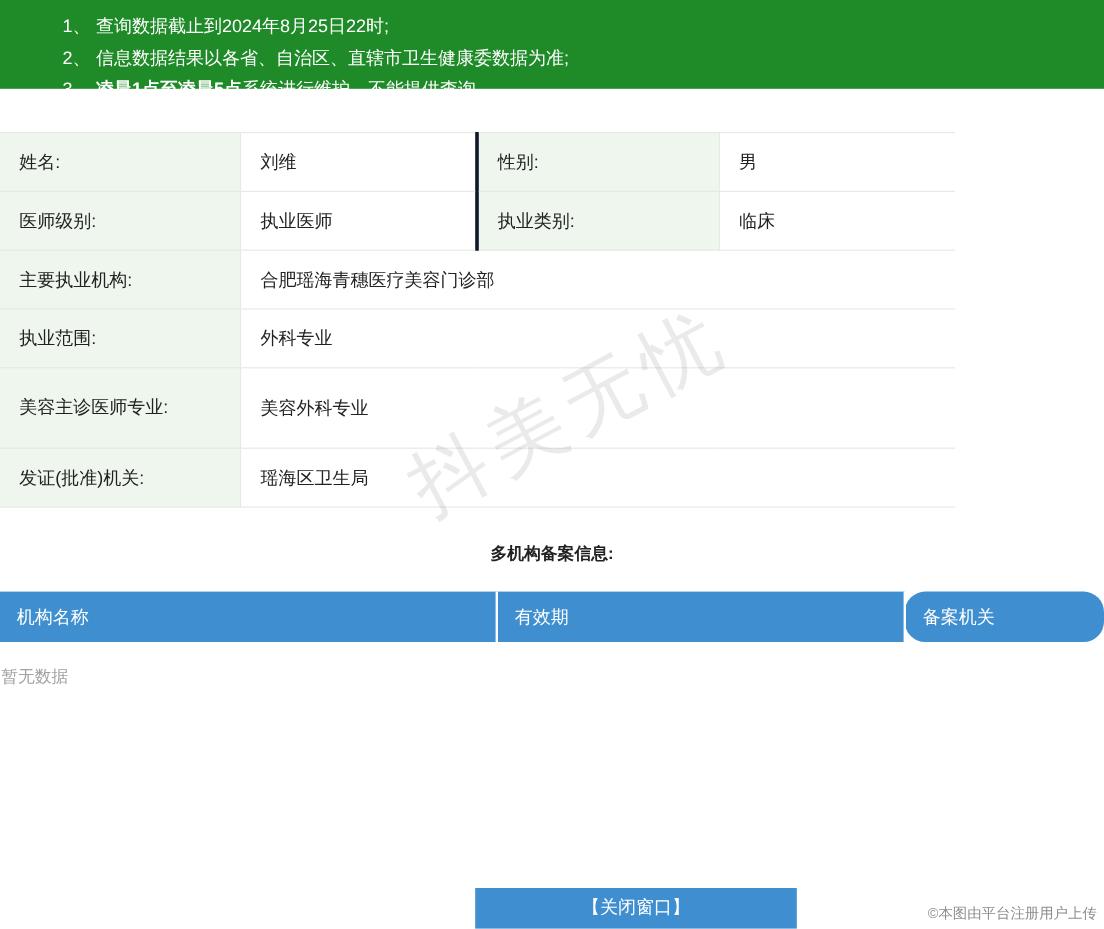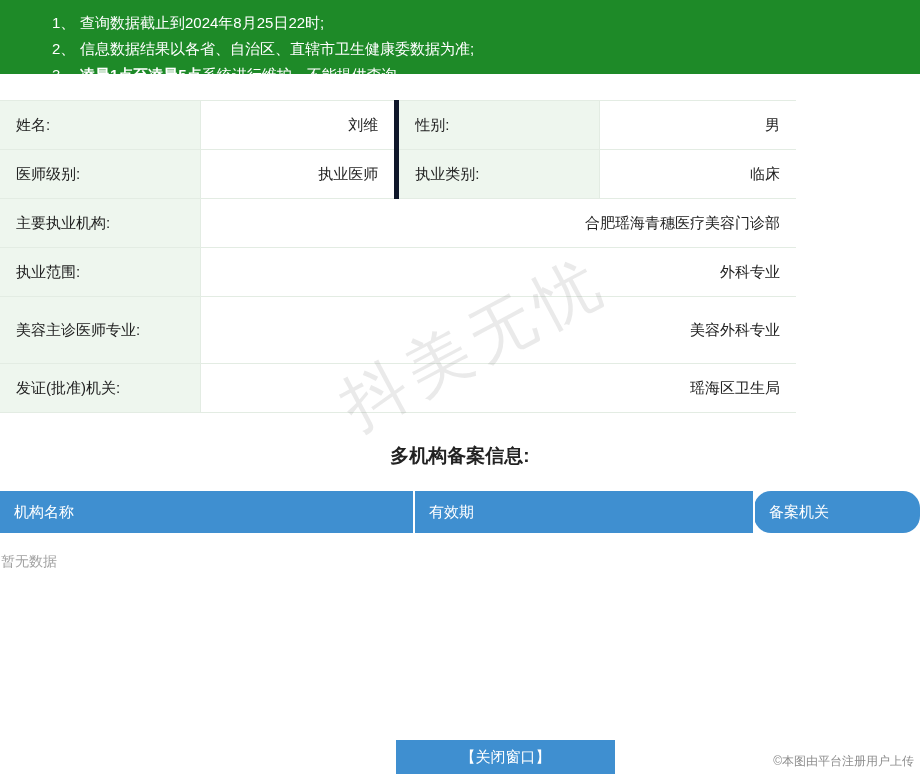--- a/index.html
+++ b/index.html
@@ -43,58 +43,57 @@
   }
   .notice .bold-seg {
     font-weight: bold;
   }
 
   
   .info-table {
     width: 796px;
     border-collapse: collapse;
     table-layout: fixed;
-    margin-top: 26px;
+    margin-top: 36px;
     font-size: 15px;
   }
   .info-table td {
     border: 1px solid #e3ece3;
     border-left: none;
     border-right: none;
     padding: 0 16px;
     height: 48px;
     vertical-align: middle;
     color: #222;
   }
   .info-table td.label {
     background: #eef6ee;
     width: 168px;
     border-right: 1px solid #e3ece3;
   }
   .info-table td.value {
     background: #ffffff;
-    text-align: right;
   }
   .info-table td.label.second {
     width: 168px;
-    border-left: 5px solid #0f172a;
+    border-left: 3px solid #0f172a;
   }
   .info-table tr.tall td {
     height: 66px;
   }
   .info-table td.label .lbl-wrap {
     display: block;
     line-height: 22px;
   }
 
   
   .section-title {
     text-align: center;
     font-weight: bold;
-    font-size: 19px;
+    font-size: 14px;
     margin: 30px 0 22px 0;
     color: #222;
   }
 
   
   .filing-table {
     width: 920px;
     border-collapse: collapse;
     table-layout: fixed;
     font-size: 15px;
@@ -130,21 +129,21 @@
     position: absolute;
     left: 0;
     bottom: 0;
     width: 920px;
     height: 34px;
   }
   .close-btn {
     position: absolute;
     left: 396px;
     top: 0;
-    width: 219px;
+    width: 268px;
     height: 34px;
     background: #3f8fd0;
     color: #ffffff;
     border: none;
     font-size: 15px;
     font-family: "Liberation Sans", sans-serif;
     cursor: pointer;
     text-align: center;
     line-height: 34px;
     padding: 0;

